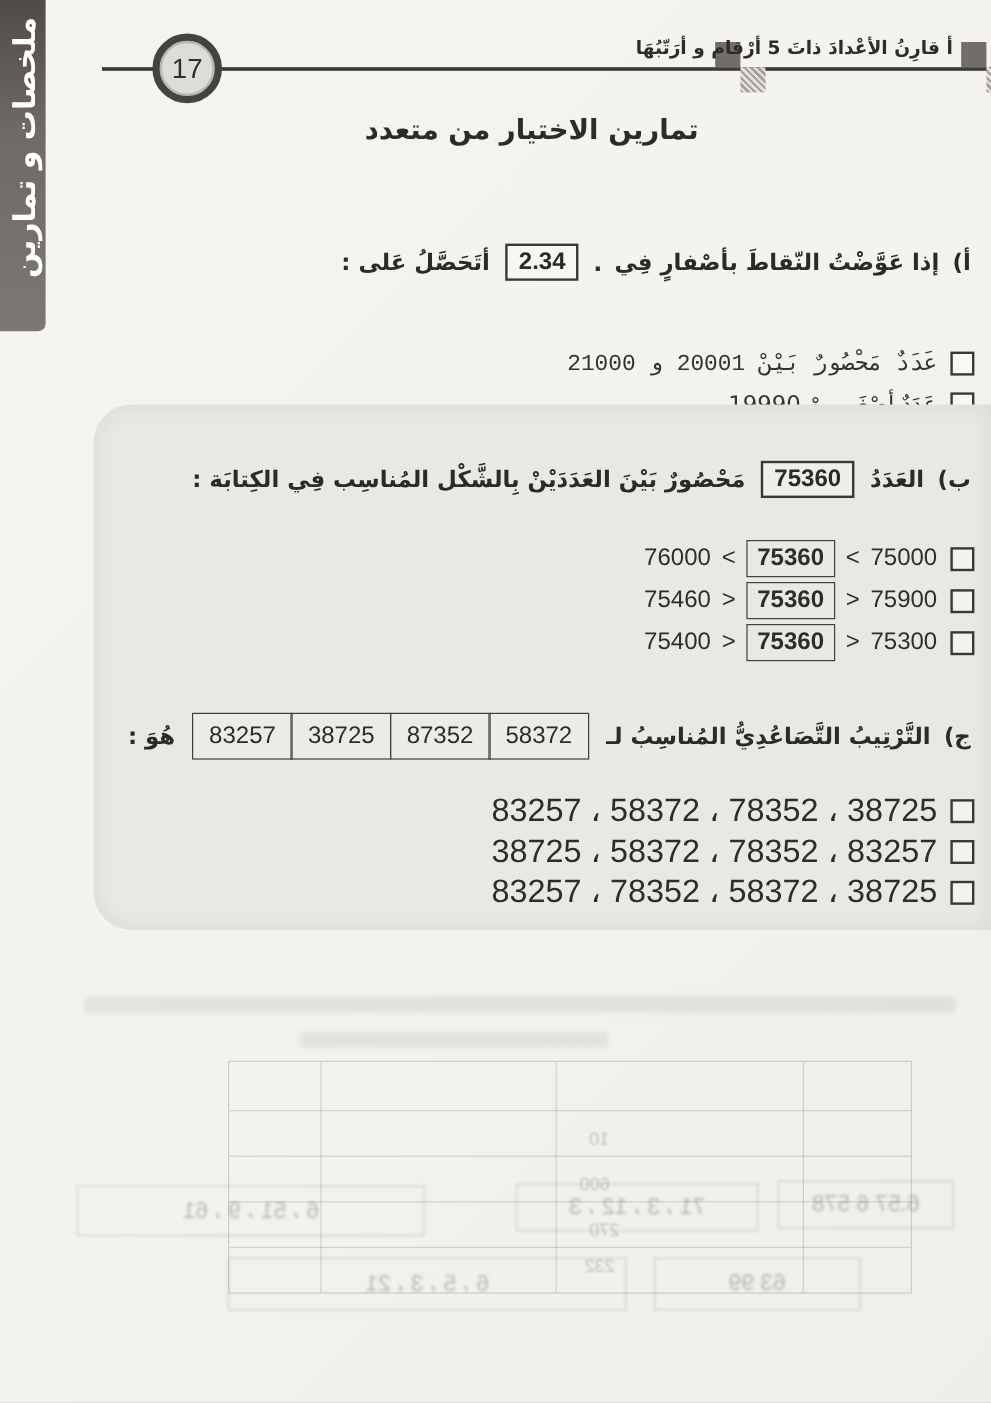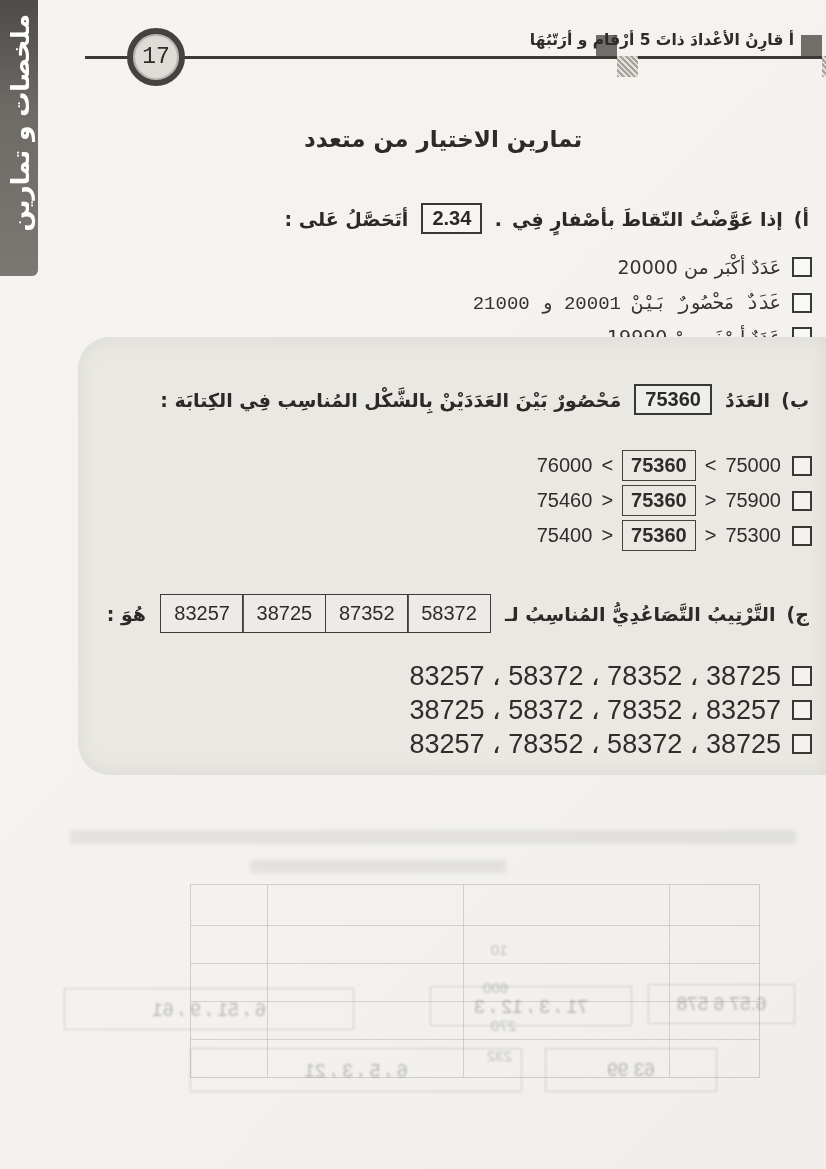--- a/index.html
+++ b/index.html
@@ -31,21 +31,21 @@
     font-family:"DejaVu Sans",sans-serif;
   }
 
   
   .head-rule{position:absolute;left:85px;right:0;top:56px;height:3px;background:#3c3a35;}
   .page-circle{
     position:absolute;left:127px;top:28px;width:46px;height:46px;
     background:#dedcd7;border:6px solid #454340;border-radius:50%;
     display:flex;align-items:center;justify-content:center;
     box-shadow:inset 0 0 0 2px #b9b7b2;
-    font-size:23px;color:#2f2d29;font-family:Liberation Mono, monospace;
+    font-size:23px;color:#2f2d29;
   }
   .checker{position:absolute;width:42px;height:42px;top:35px;}
   .checker .q{position:absolute;width:21px;height:21px;}
   .checker .q.dark{background:#716d68;}
   .checker .q.hatch{
     background:repeating-linear-gradient(45deg,#a7a39c 0 2px,#e3e1dc 2px 4px);
   }
   .checker-left{left:596px;}
   .checker-right{left:801px;}
   .head-title{
@@ -54,21 +54,20 @@
     font-weight:bold;font-size:15.5px;color:#2e2c28;
     font-family:"DejaVu Sans",sans-serif;
   }
 
   
   .intro-title{
     position:absolute;left:120px;right:60px;top:96px;
     text-align:center;direction:rtl;
     font-weight:bold;font-size:23px;color:#2d2b27;
     font-family:"DejaVu Sans",sans-serif;
-    margin-top:30px;
   }
   .intro-sub{
     position:absolute;left:120px;right:60px;top:137px;
     text-align:center;direction:rtl;
     font-size:20px;color:#38362f;
     font-family:"DejaVu Sans",sans-serif;
   }
 
   
   .qline{
@@ -169,24 +168,20 @@
   <div class="intro-title">تمارين الاختيار من متعدد</div>
 
   <div class="qline" style="top:203px;">
     <span class="q-marker">أ)</span>
     <span class="q-text">إذا عَوَّضْتُ النّقاطَ بأصْفارٍ فِي</span>
     <span class="q-dot">.</span>
     <span class="num-box">2.34</span>
     <span class="q-text">أتَحَصَّلُ عَلى :</span>
   </div>
 
-  <div class="opt" style="top:256px;">
-    <span class="cb"></span>
-    <span class="opt-label">عَدَدٌ أكْبَر من 20000</span>
-  </div>
   <div class="opt" style="top:291px;font-family:Liberation Mono, monospace;">
     <span class="cb"></span>
     <span class="opt-label">عَدَدٌ مَحْصُورٌ بَيْنْ 20001 و 21000</span>
   </div>
   <div class="opt" style="top:326px;">
     <span class="cb"></span>
     <span class="opt-label">عَدَدٌ أصْغَر مِنْ 19990</span>
   </div>
 
   <div class="panel"></div>

